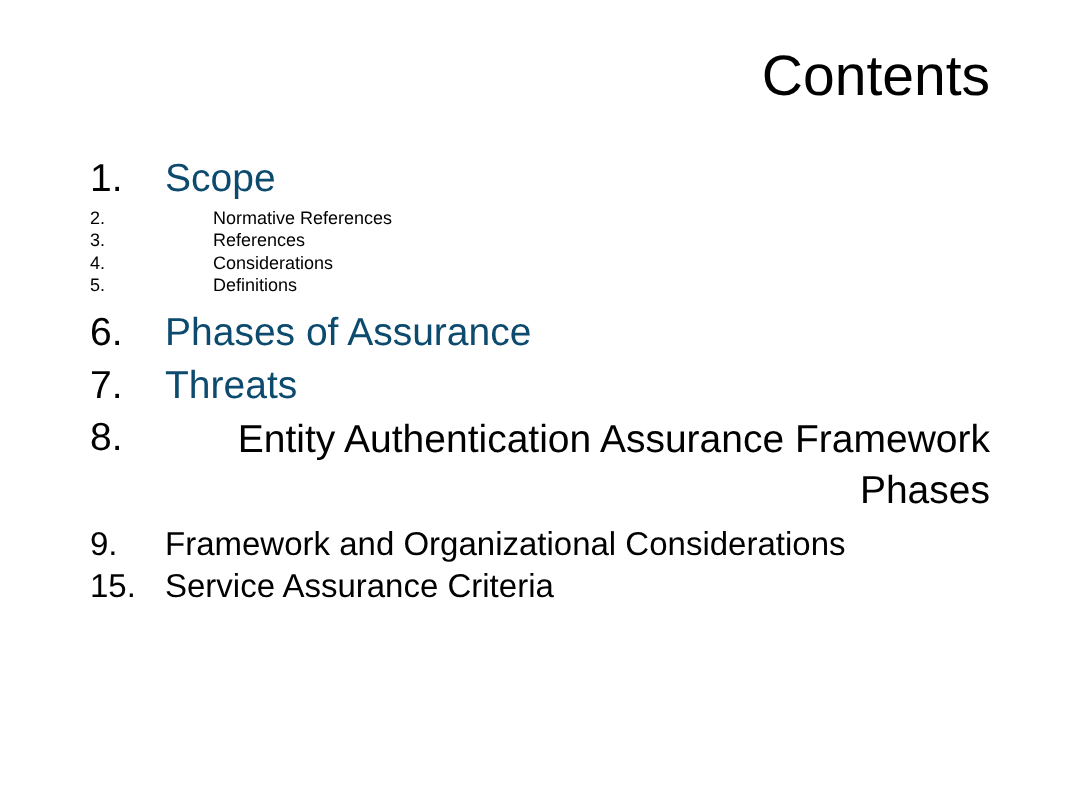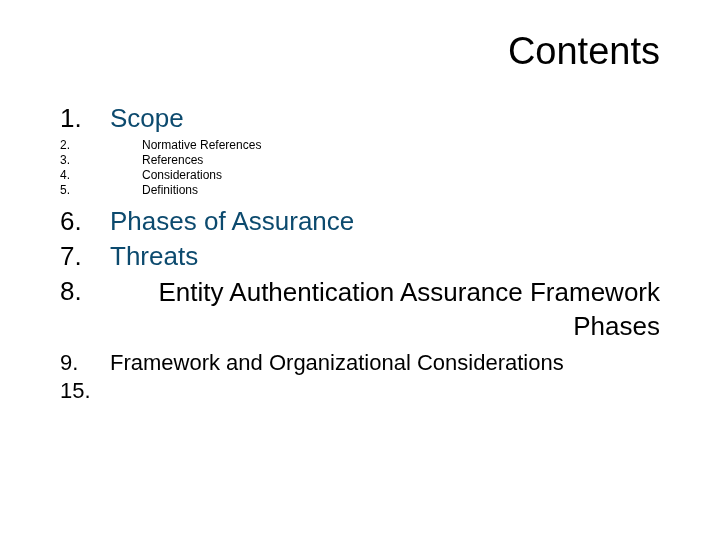--- a/index.html
+++ b/index.html
@@ -171,16 +171,17 @@
     <span class="multi-line-text">Entity Authentication Assurance Framework Phases</span>
   </div>
 
   <div class="lower-items">
     <div class="lower-item-row">
       <span class="lower-number">9.</span>
       <span class="lower-text">Framework and Organizational Considerations</span>
     </div>
     <div class="lower-item-row">
       <span class="lower-number">15.</span>
+      <span class="lower-text">Service Assurance Criteria</span>
     </div>
   </div>
 
 </div>
 
 </body></html>

